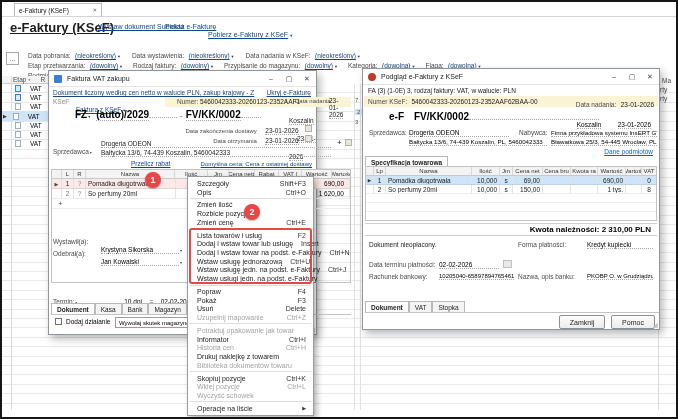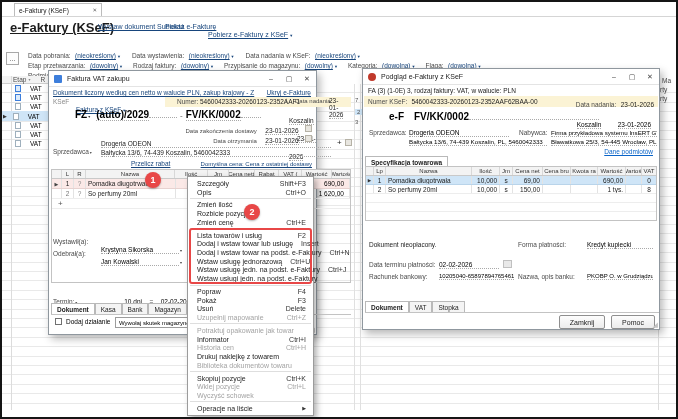--- a/index.html
+++ b/index.html
@@ -446,20 +446,23 @@
         <div class="td" style="width:27px"></div>
         <div class="td" style="width:28px;justify-content:flex-end">1 tys.</div>
         <div class="td" style="width:16px"></div>
         <div class="td" style="width:14px;justify-content:center;border-right:none">8</div>
       </div>
       <div style="height:9px;border-bottom:1px solid #ededed"></div>
       <div style="height:9px;border-bottom:1px solid #ededed"></div>
       <div style="height:9px"></div>
     </div>
 
+    <div class="abs" style="left:2px;top:154px;width:292px;height:13px;border-top:1px solid #d0d0d0;border-bottom:1px solid #d0d0d0;display:flex;align-items:center;justify-content:flex-end">
+      <span style="font-size:8px;font-weight:bold;margin-right:6px">Kwota należności: 2 310,00 PLN</span>
+    </div>
 
     <div class="abs" style="left:6px;top:172px;font-size:6.5px;color:#222">Dokument nieopłacony.</div>
     <div class="abs lbl" style="left:155px;top:172px">Forma płatności:</div>
     <div class="abs dot" style="left:224px;top:172px;width:66px;font-size:6.5px">Kredyt kupiecki</div>
 
     <div class="abs lbl" style="left:6px;top:192px">Data terminu płatności:</div>
     <div class="abs dot" style="left:76px;top:192px;width:60px;font-size:6.5px">02-02-2026</div>
     <div class="abs" style="left:140px;top:191px;width:9px;height:8px;background:#e9e9e9;border:1px solid #c0c0c0"></div>
     <div class="abs lbl" style="left:6px;top:204px">Rachunek bankowy:</div>
     <div class="abs dot" style="left:76px;top:204px;width:75px;font-size:6px;white-space:nowrap;overflow:hidden">10205040-65897894765461313</div>

